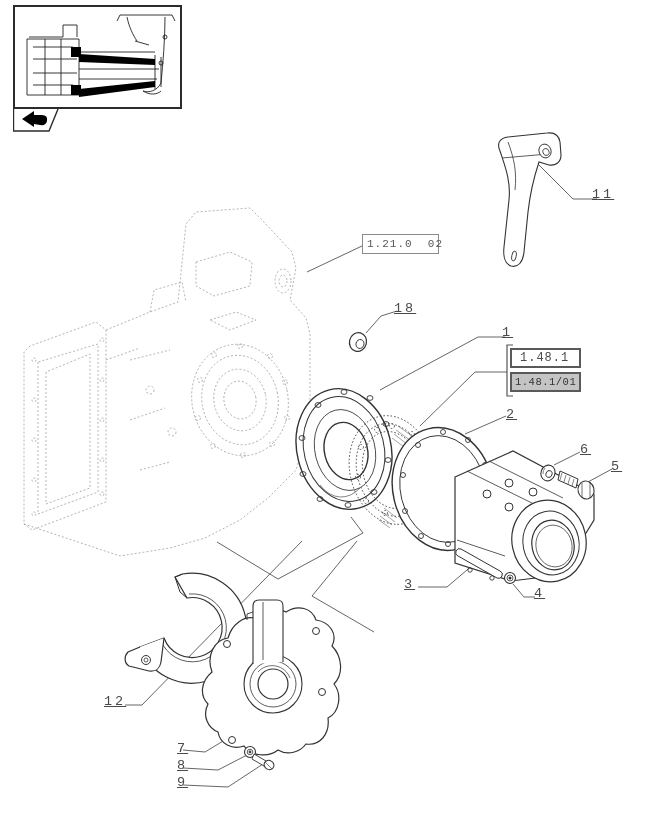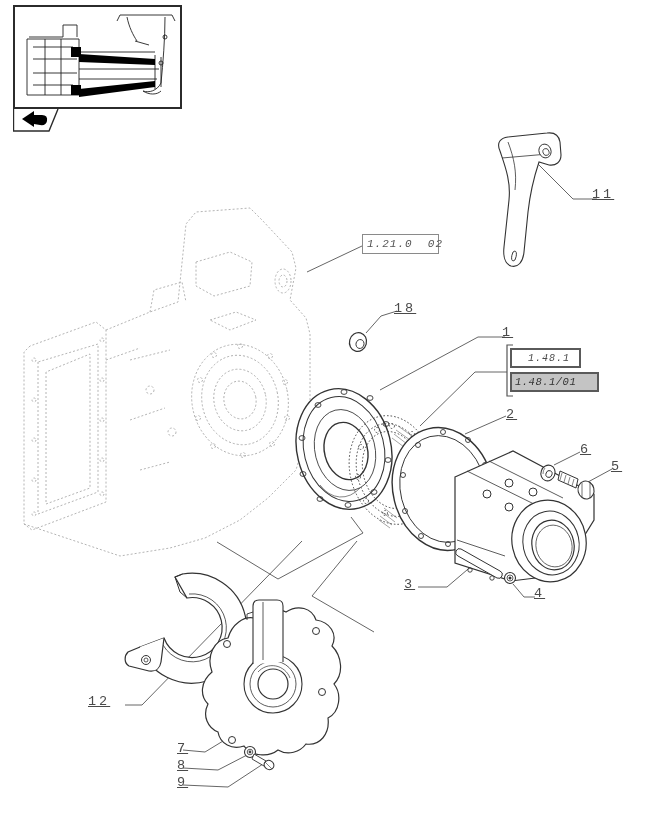--- a/index.html
+++ b/index.html
@@ -3,26 +3,26 @@
 <meta charset="utf-8">
 <style>
   html,body{margin:0;padding:0;background:#fff;}
   .page{position:relative;width:664px;height:819px;background:#fff;overflow:hidden;
         font-family:"Liberation Mono",monospace;}
   .art{position:absolute;left:0;top:0;}
   .thumb{position:absolute;left:13px;top:5px;width:169px;height:104px;
          border:2px solid #2b2b2b;background:#fff;box-sizing:border-box;}
   .navtab{position:absolute;left:13px;top:109px;width:50px;height:25px;}
   .refbox{position:absolute;display:flex;align-items:center;box-sizing:border-box;
-          background:#fff;color:#555;white-space:pre;font-style:italic;}
+          background:#fff;color:#555;white-space:pre;}
   .refbox.parent{left:362px;top:234px;width:77px;height:20px;border:1px solid #8a8a8a;
           font-size:11px;letter-spacing:1px;padding-left:4px;}
   .refbox.current{left:510px;top:348px;width:71px;height:20px;border:2px solid #5a5a5a;
-          font-size:10px;letter-spacing:1px;padding-left:16px;color:#4a4a4a;}
-  .refbox.variant{left:510px;top:372px;width:89px;height:20px;border:2px solid #5a5a5a;
+          font-size:12px;letter-spacing:1px;padding-left:8px;color:#4a4a4a;}
+  .refbox.variant{left:510px;top:372px;width:71px;height:20px;border:2px solid #5a5a5a;
           font-size:10.5px;letter-spacing:0.5px;padding-left:3px;background:#c4c4c4;color:#333;}
   .callout{position:absolute;font-size:13.5px;color:#4a4a4a;letter-spacing:3px;white-space:pre;text-decoration:underline;}
 </style>
 </head>
 <body>
 
 <div class="page">
 
   <svg class="art" width="664" height="819" viewBox="0 0 664 819">
 
@@ -282,15 +282,15 @@
   <span class="callout" style="left:506px;top:407px">2</span>
   <span class="callout" style="left:404px;top:577px">3</span>
   <span class="callout" style="left:534px;top:586px">4</span>
   <span class="callout" style="left:611px;top:459px">5</span>
   <span class="callout" style="left:580px;top:442px">6</span>
   <span class="callout" style="left:177px;top:741px">7</span>
   <span class="callout" style="left:177px;top:758px">8</span>
   <span class="callout" style="left:177px;top:775px">9</span>
   <span class="callout" style="left:394px;top:301px">18</span>
   <span class="callout" style="left:592px;top:187px">11</span>
-  <span class="callout" style="left:88px;top:694px">12</span>
+  <span class="callout" style="left:104px;top:694px">12</span>
 
 </div>
 
 </body></html>

